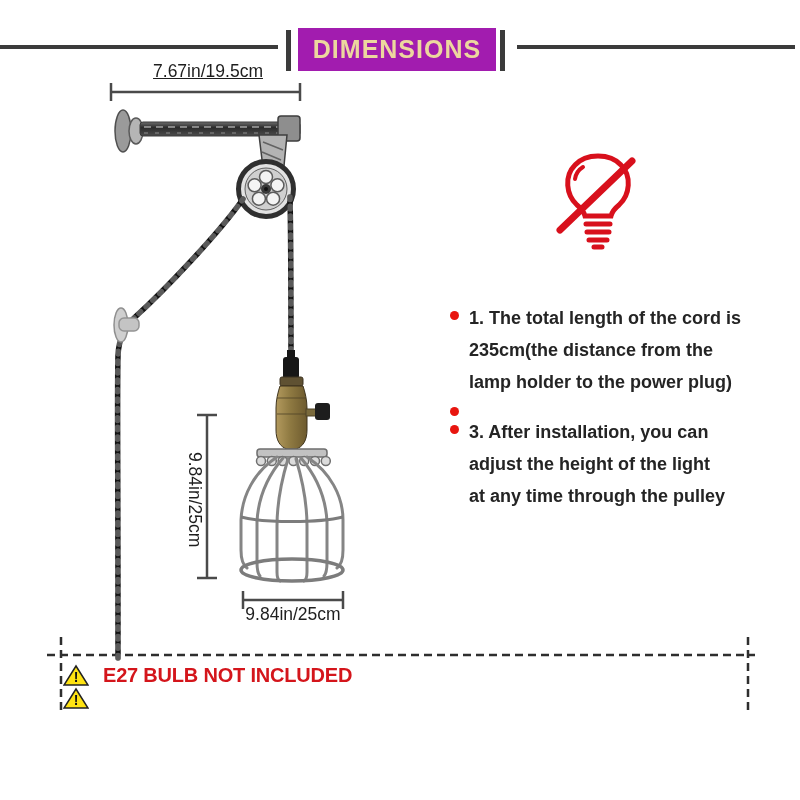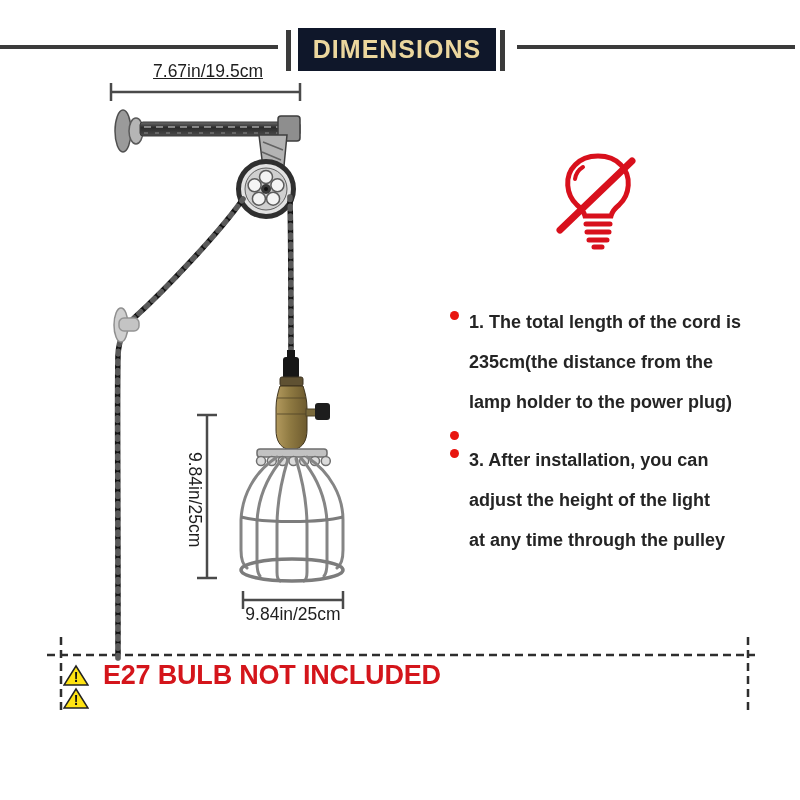--- a/index.html
+++ b/index.html
@@ -5,47 +5,47 @@
   html,body{margin:0;padding:0;background:#fff;}
   .canvas{
     position:relative;width:800px;height:800px;background:#ffffff;overflow:hidden;
     font-family:"Liberation Sans",sans-serif;
   }
   .abs{position:absolute;}
   
   .banner-line{background:#3b3b3b;height:4px;}
   .banner-bar{background:#3b3b3b;width:5px;height:41px;}
   .banner-box{
-    background:#0f172a;width:198px;height:43px;
+    background:#a21caf;width:198px;height:43px;
     display:flex;align-items:center;justify-content:center;
   }
   .banner-title{
     color:#ecd79e;font-weight:bold;font-size:25px;letter-spacing:1px;
   }
   
   .dim-label{color:#1e1e1e;font-size:17.5px;white-space:nowrap;}
   .dim-label.center{text-align:center;}
   .dim-label.vertical{transform:rotate(90deg);transform-origin:top left;}
   
   .bulb-note{width:224px;text-align:center;font-size:21px;color:#141414;}
   
   .notes{width:340px;display:flex;flex-direction:column;}
   .note-item{display:flex;}
   .note-bullet{
     flex:0 0 auto;width:9px;height:9px;border-radius:50%;
     background:#e8150f;margin:9px 10px 0 0;
   }
   .note-text{
-    font-size:18px;font-weight:bold;line-height:40px;color:#242424;
+    font-size:18px;font-weight:bold;line-height:32px;color:#242424;
     white-space:pre-line;
   }
   
   .warning-row{display:flex;align-items:center;gap:14px;height:23px;}
   .warning-text{
-    color:#d4151b;font-weight:bold;font-size:27px;letter-spacing:-0.2px;white-space:nowrap;
+    color:#d4151b;font-weight:bold;font-size:20px;letter-spacing:-0.2px;white-space:nowrap;
   }
 </style>
 </head>
 <body>
 
 <div class="canvas">
 
   <div class="abs banner-line" style="left:0;top:45px;width:278px;"></div>
   <div class="abs banner-bar" style="left:286px;top:30px;"></div>
   <div class="abs banner-box" style="left:298px;top:28px;">

